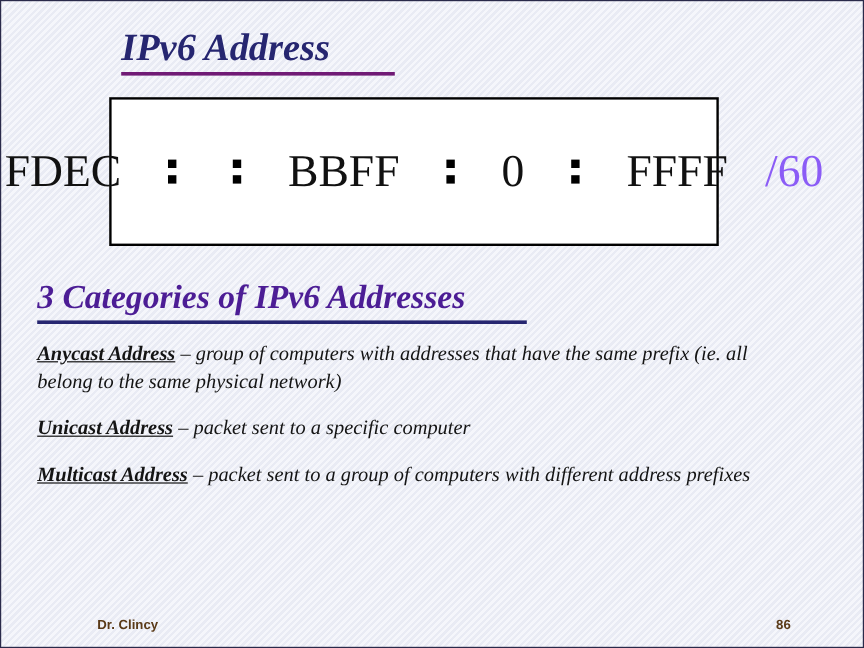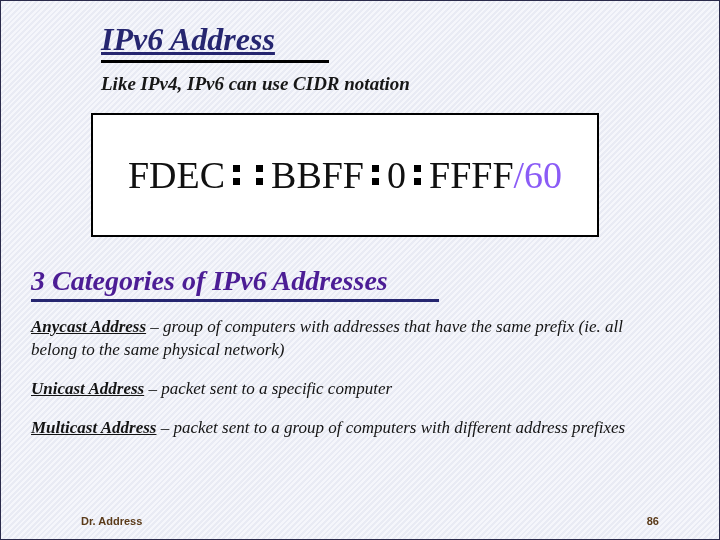--- a/index.html
+++ b/index.html
@@ -29,25 +29,24 @@
   box-sizing: border-box;
   height: 100%;
   display: flex;
   flex-direction: column;
 }
 .title {
   font-size: 32px;
   font-style: italic;
   font-weight: bold;
   color: #262670;
-  border-bottom: 3px solid #000000;
+  border-bottom: 3px solid #701a75;
   margin-left: 70px;
   margin-right: 360px;
   padding-bottom: 2px;
-  text-decoration: underline;
 }
 .subtitle {
   font-size: 19px;
   font-style: italic;
   font-weight: bold;
   color: #171717;
   margin-left: 70px;
   margin-top: 10px;
 }
 .addr-box {
@@ -55,20 +54,21 @@
   border: 2px solid #000000;
   margin: 18px 90px 18px 60px;
   height: 120px;
   display: flex;
   align-items: center;
   justify-content: center;
   font-family: Georgia, 'Times New Roman', serif;
   font-size: 38px;
   font-weight: 500;
   color: #111;
+  gap: 31px;
 }
 .addr-box .dots {
   display: inline-flex;
   flex-direction: column;
   margin: 0 8px;
   line-height: 0;
 }
 .addr-box .dot {
   width: 7px;
   height: 7px;
@@ -114,21 +114,20 @@
   font-weight: bold;
   color: #5a3a18;
 }
 </style>
 </head>
 <body>
 
 <div class="slide">
 
   <div class="title">IPv6 Address</div>
-  <div class="subtitle">Like IPv4, IPv6 can use CIDR notation</div>
 
   <div class="addr-box">
     <span>FDEC</span>
     <span class="dots">
         <span class="dot"></span>
         <span class="dot"></span>
       </span>
     <span class="dots">
         <span class="dot"></span>
         <span class="dot"></span>
@@ -155,15 +154,15 @@
   <div class="cat">
     <span class="term">Unicast Address</span><span class="rest"> – packet sent to a specific computer</span>
   </div>
   <div class="cat">
     <span class="term">Multicast Address</span><span class="rest"> – packet sent to a group of computers with different address prefixes</span>
   </div>
 
 </div>
 
 <div class="footer">
-  <span>Dr. Address</span>
+  <span>Dr. Clincy</span>
   <span>86</span>
 </div>
 
 </body></html>

